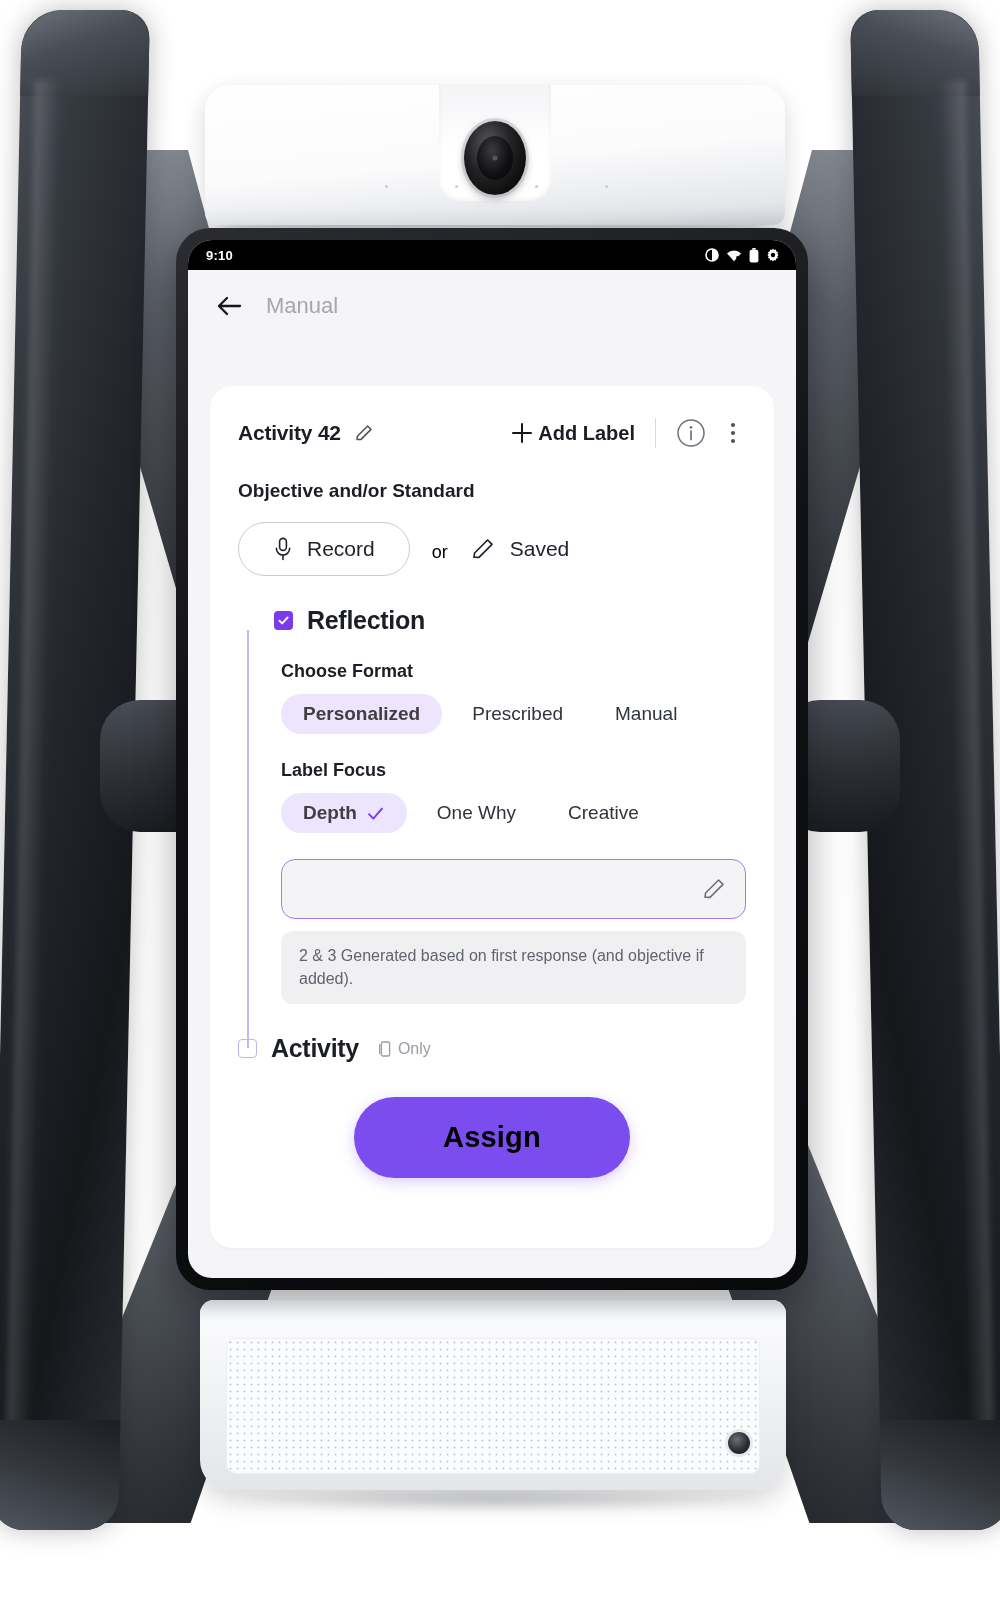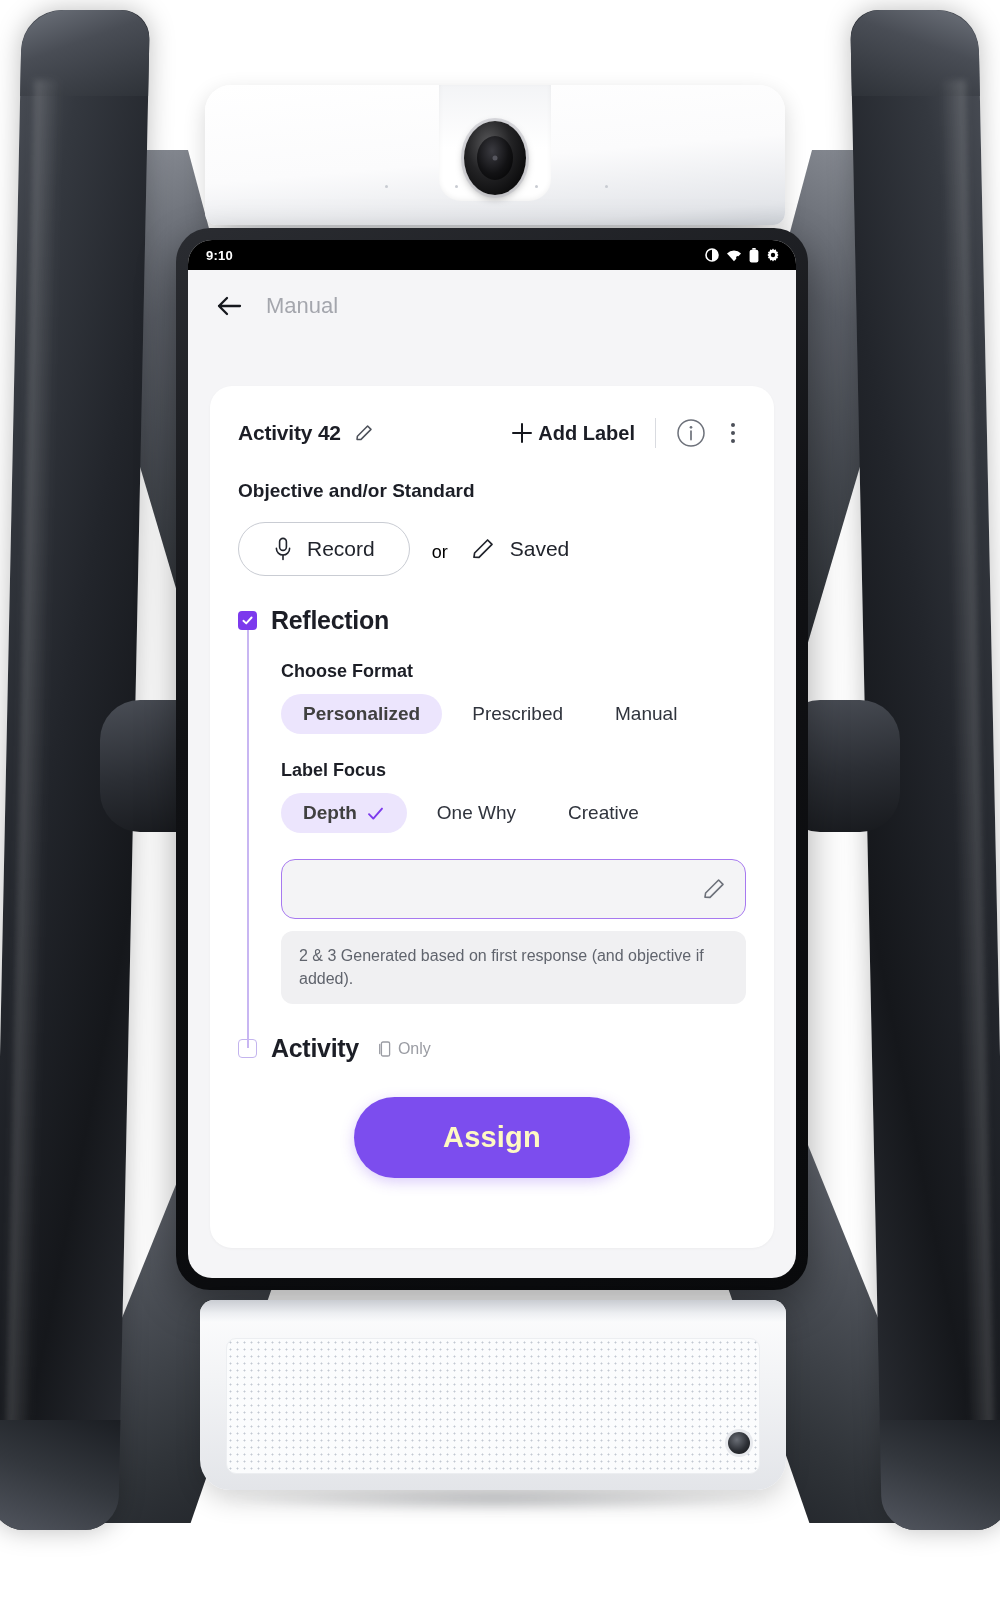--- a/index.html
+++ b/index.html
@@ -178,21 +178,21 @@
     border: 1.6px solid #c9ccd3; border-radius: 999px;
     padding: 14px 34px; cursor: pointer; background:#fff;justify-content:flex-end;
   }
   .record-btn span { font-size: 21px; color: #21242c; }
   .or-text { font-size: 18px; color: #000000; margin-top: 6px; }
   .write-btn { display: flex; align-items: center; gap: 14px; cursor: pointer; }
   .write-btn span { font-size: 21px; color: #21242c; }
 
   
   .reflect-wrap { margin-top: 30px; position: relative; }
-  .check-row { display: flex; align-items: center; gap: 14px; }
+  .check-row { display: flex; align-items: center; gap: 14px; margin-left: 36px; }
   .cbox {
     width: 19px; height: 19px; border-radius: 4px; flex: 0 0 auto; cursor: pointer;
     display: flex; align-items: center; justify-content: center;
   }
   .cbox.on { background: #7c3aed; }
   .cbox.off { background: #fff; border: 1.6px solid #c3b4ee; }
   .reflect-label { font-size: 25px; font-weight: bold; color: #1c1e26; letter-spacing:-.3px; }
 
   .vline {
     position: absolute; left: 9px; top: 24px; width: 2px; height: 418px;
@@ -219,21 +219,21 @@
     margin-top: 12px; background: #f0f0f2; border-radius: 12px;
     padding: 14px 18px; font-size: 16px; color: #60646d; line-height: 1.42;
   }
 
   .workspace-row { display: flex; align-items: center; gap: 14px; margin-top: 30px; }
   .ws-label { font-size: 25px; font-weight: bold; color: #1c1e26; letter-spacing:-.3px; }
   .ws-only { display:flex; align-items:center; gap:6px; font-size: 16px; color: #9a9ca3; margin-left: 6px; }
 
   .assign-wrap { display: flex; justify-content: center; margin-top: 34px; }
   .assign-btn {
-    background: #7c4dee; color: #fef9c3; border: none; cursor: pointer;
+    background: #7c4dee; color: #000000; border: none; cursor: pointer;
     font-family: "Liberation Sans", sans-serif;
     font-size: 29px; font-weight: bold; letter-spacing: .2px;
     padding: 24px 0; width: 276px; border-radius: 999px;
     box-shadow: 0 4px 14px rgba(124,77,238,.28);
   }
 
   
   .base {
     position: absolute; left: 200px; top: 1300px; width: 586px; height: 190px;
     background: linear-gradient(180deg,#fdfdfe 0%, #f3f4f6 40%, #e3e5e9 100%);

